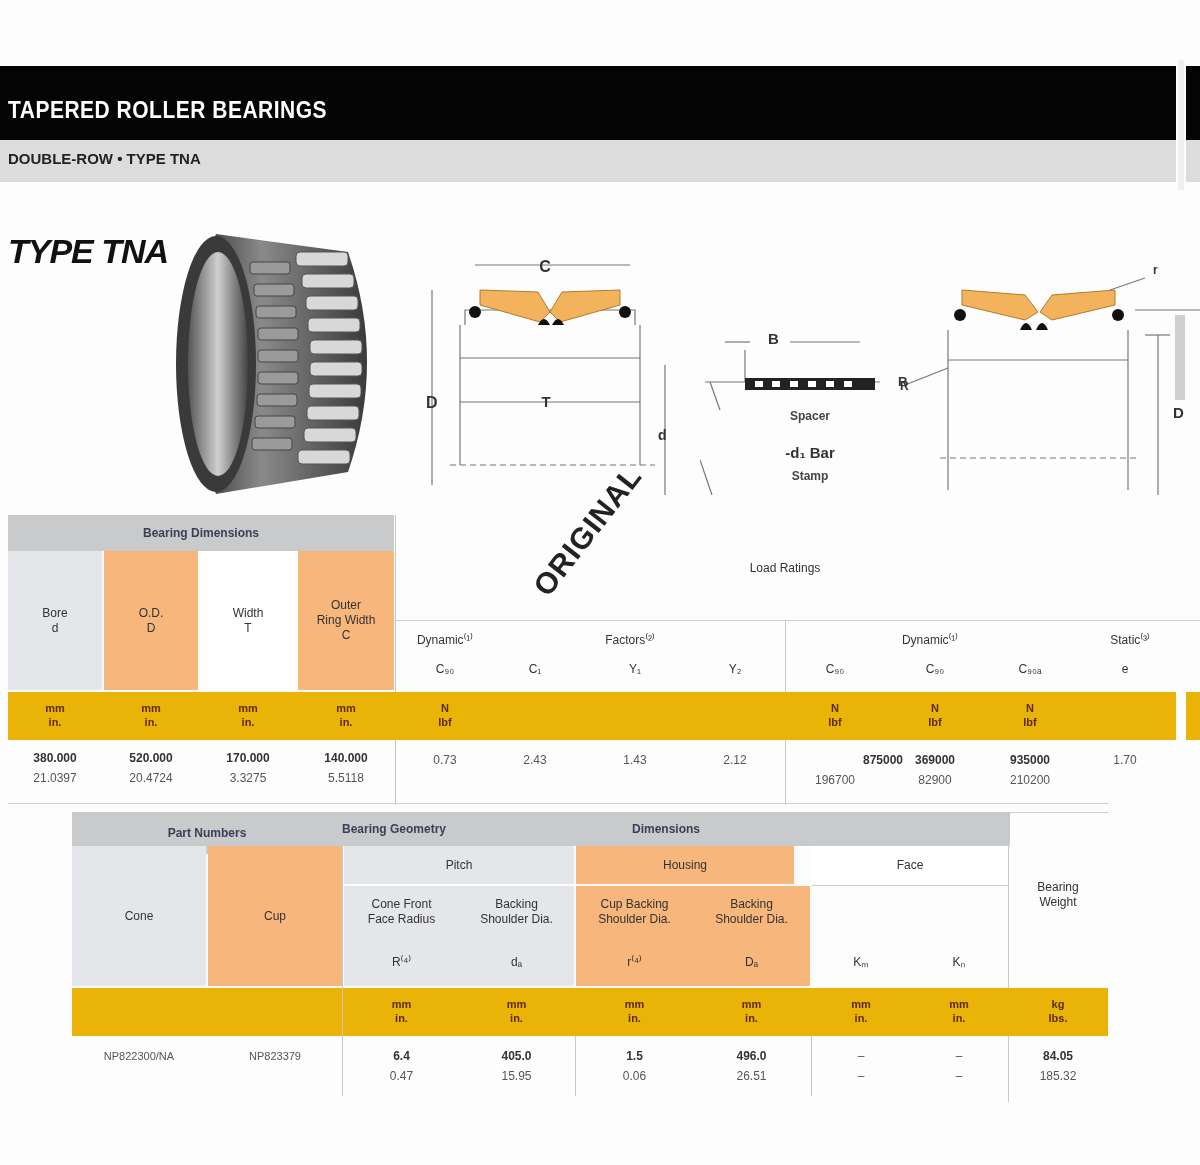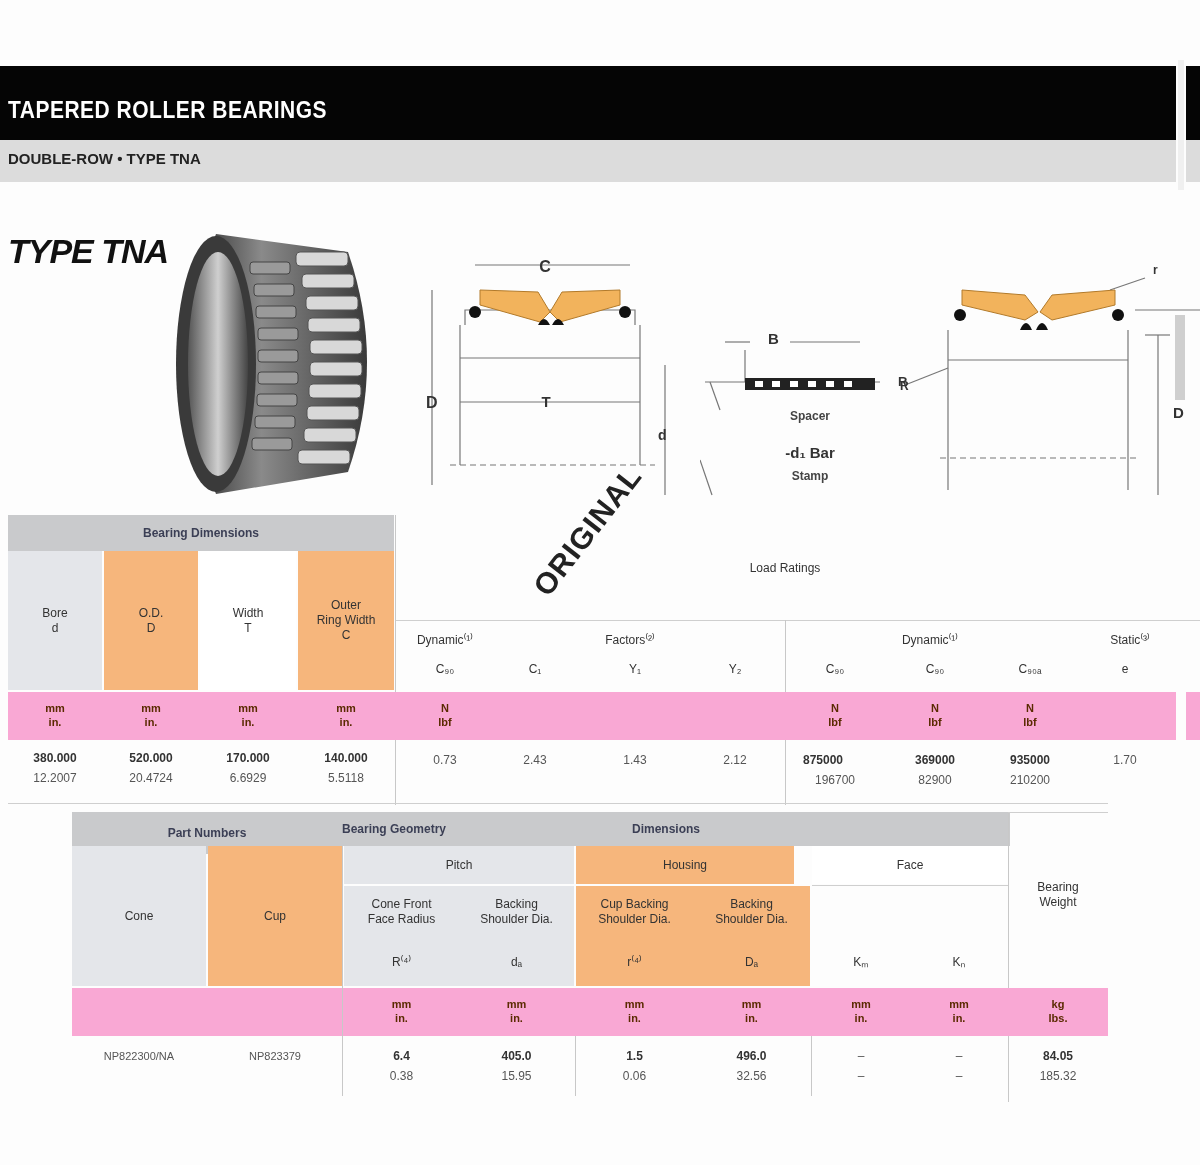--- a/index.html
+++ b/index.html
@@ -18,21 +18,21 @@
 
   .photo { position: absolute; left: 168px; top: 222px; width: 222px; height: 278px; }
   .diagram { position: absolute; }
 
   
   .tbl-cell { position: absolute; display: flex; align-items: center; justify-content: center; text-align: center; font-size: 12px; line-height: 1.25; color: #333; white-space: pre-line; }
   .hdr-grey { background: #c9cacc; font-weight: bold; color: #3b3f55; }
   .col-light { background: #e4e6ea; }
   .col-orange { background: #f6b67c; }
   .col-white { background: #ffffff; }
-  .unit-band { background: #f9a8d4; color: #5a2a00; font-weight: bold; font-size: 11px; }
+  .unit-band { background: #eab308; color: #5a2a00; font-weight: bold; font-size: 11px; }
   .val { font-weight: bold; font-size: 12px; color: #333; }
   .dim { color: #555; font-size: 12px; }
   .line-v { position: absolute; width: 1px; background: #c8c8c8; }
   .line-h { position: absolute; height: 1px; background: #cfcfcf; }
 
   .watermark { position: absolute; left: 540px; top: 575px; font-size: 30px; font-weight: bold; color: #222; transform: rotate(-52deg); transform-origin: left center; letter-spacing: 1px; }
 </style>
 </head>
 <body>
 
@@ -208,33 +208,33 @@
 lbf</div>
   <div class="tbl-cell unit-band" style="left:800px;top:692px;width:70px;height:48px">N
 lbf</div>
   <div class="tbl-cell unit-band" style="left:900px;top:692px;width:70px;height:48px">N
 lbf</div>
   <div class="tbl-cell unit-band" style="left:995px;top:692px;width:70px;height:48px">N
 lbf</div>
 
   <div>
     <div class="tbl-cell val" style="left:8px;top:748px;width:94px;height:20px">380.000</div>
-    <div class="tbl-cell dim" style="left:8px;top:768px;width:94px;height:20px">12.2007</div>
+    <div class="tbl-cell dim" style="left:8px;top:768px;width:94px;height:20px">21.0397</div>
     <div class="tbl-cell val" style="left:104px;top:748px;width:94px;height:20px">520.000</div>
     <div class="tbl-cell dim" style="left:104px;top:768px;width:94px;height:20px">20.4724</div>
     <div class="tbl-cell val" style="left:200px;top:748px;width:96px;height:20px">170.000</div>
-    <div class="tbl-cell dim" style="left:200px;top:768px;width:96px;height:20px">6.6929</div>
+    <div class="tbl-cell dim" style="left:200px;top:768px;width:96px;height:20px">3.3275</div>
     <div class="tbl-cell val" style="left:298px;top:748px;width:96px;height:20px">140.000</div>
     <div class="tbl-cell dim" style="left:298px;top:768px;width:96px;height:20px">5.5118</div>
 
     <div class="tbl-cell dim" style="left:405px;top:748px;width:80px;height:24px">0.73</div>
     <div class="tbl-cell dim" style="left:500px;top:748px;width:70px;height:24px">2.43</div>
     <div class="tbl-cell dim" style="left:600px;top:748px;width:70px;height:24px">1.43</div>
     <div class="tbl-cell dim" style="left:700px;top:748px;width:70px;height:24px">2.12</div>
-    <div class="tbl-cell val" style="left:788px;top:750px;width:70px;height:20px">875000</div>
+    <div class="tbl-cell val" style="left:848px;top:750px;width:70px;height:20px">875000</div>
     <div class="tbl-cell dim" style="left:800px;top:770px;width:70px;height:20px">196700</div>
     <div class="tbl-cell val" style="left:900px;top:750px;width:70px;height:20px">369000</div>
     <div class="tbl-cell dim" style="left:900px;top:770px;width:70px;height:20px">82900</div>
     <div class="tbl-cell val" style="left:995px;top:750px;width:70px;height:20px">935000</div>
     <div class="tbl-cell dim" style="left:995px;top:770px;width:70px;height:20px">210200</div>
     <div class="tbl-cell dim" style="left:1090px;top:748px;width:70px;height:24px">1.70</div>
   </div>
   <div class="line-h" style="left:8px;top:803px;width:1100px"></div>
 </div>
 
@@ -290,27 +290,27 @@
 
   <div class="line-v" style="left:342px;top:846px;height:250px"></div>
   <div class="line-v" style="left:575px;top:1036px;height:60px"></div>
   <div class="line-v" style="left:811px;top:1036px;height:60px"></div>
 
   <div>
     <div class="tbl-cell dim" style="left:72px;top:1046px;width:134px;height:22px;font-size:11px">NP822300/NA</div>
     <div class="tbl-cell dim" style="left:208px;top:1046px;width:134px;height:22px;font-size:11px">NP823379</div>
 
     <div class="tbl-cell val" style="left:344px;top:1046px;width:115px;height:20px">6.4</div>
-    <div class="tbl-cell dim" style="left:344px;top:1066px;width:115px;height:20px">0.38</div>
+    <div class="tbl-cell dim" style="left:344px;top:1066px;width:115px;height:20px">0.47</div>
     <div class="tbl-cell val" style="left:459px;top:1046px;width:115px;height:20px">405.0</div>
     <div class="tbl-cell dim" style="left:459px;top:1066px;width:115px;height:20px">15.95</div>
     <div class="tbl-cell val" style="left:576px;top:1046px;width:117px;height:20px">1.5</div>
     <div class="tbl-cell dim" style="left:576px;top:1066px;width:117px;height:20px">0.06</div>
     <div class="tbl-cell val" style="left:693px;top:1046px;width:117px;height:20px">496.0</div>
-    <div class="tbl-cell dim" style="left:693px;top:1066px;width:117px;height:20px">32.56</div>
+    <div class="tbl-cell dim" style="left:693px;top:1066px;width:117px;height:20px">26.51</div>
     <div class="tbl-cell dim" style="left:812px;top:1046px;width:98px;height:20px">–</div>
     <div class="tbl-cell dim" style="left:812px;top:1066px;width:98px;height:20px">–</div>
     <div class="tbl-cell dim" style="left:910px;top:1046px;width:98px;height:20px">–</div>
     <div class="tbl-cell dim" style="left:910px;top:1066px;width:98px;height:20px">–</div>
     <div class="tbl-cell val" style="left:1010px;top:1046px;width:96px;height:20px">84.05</div>
     <div class="tbl-cell dim" style="left:1010px;top:1066px;width:96px;height:20px">185.32</div>
   </div>
 </div>
 
 </body></html>

